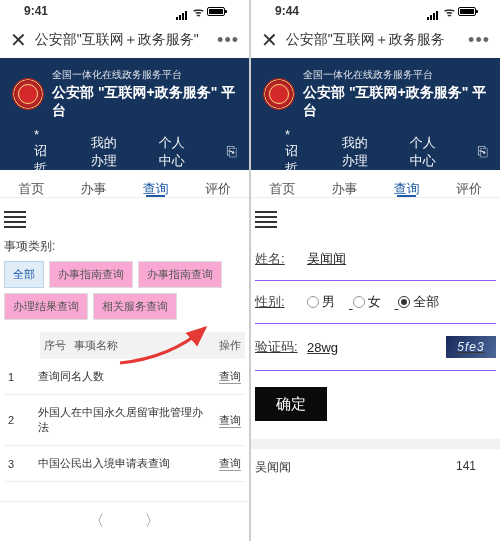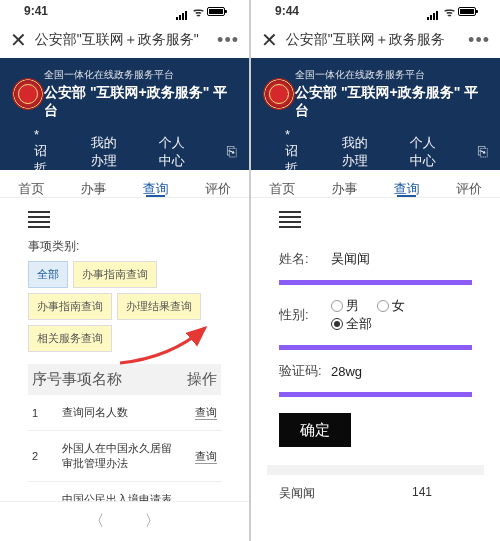--- a/index.html
+++ b/index.html
@@ -11,59 +11,59 @@
   .sig i { display: inline-block; width: 2px; background: #000; margin-right: 1px; vertical-align: bottom; }
   .sig i:nth-child(1){height:3px}.sig i:nth-child(2){height:5px}.sig i:nth-child(3){height:7px}.sig i:nth-child(4){height:9px}
   .batt { width: 18px; height: 9px; border: 1px solid #000; border-radius: 2px; position: relative; }
   .batt::after { content:""; position:absolute; right:-3px; top:2px; width:2px; height:3px; background:#000; border-radius:0 1px 1px 0;}
   .batt i { display:block; width: 14px; height: 5px; background:#000; margin:1px;}
   .nav-bar { height: 36px; background: #fff; display: flex; align-items: center; padding: 0 10px; gap: 8px; }
   .nav-title { flex: 1; font-size: 14px; font-weight: 500; overflow: hidden; white-space: nowrap; text-overflow: ellipsis; }
   .close-x { font-size: 20px; color: #333; }
   .dots { font-size: 18px; color: #666; letter-spacing: 1px; }
   .header-blue { background: #16335c; color: #fff; padding: 10px 12px 0 12px; }
-  .platform { display: flex; align-items: center; }
+  .platform { display: flex; align-items: center; gap: 8px; }
   .emblem { width: 32px; height: 32px; background: radial-gradient(circle,#d4282b 35%,#a31f23 60%,#f5d97b 63%,#a31f23 66%); border-radius: 50%; flex-shrink: 0; position:relative;}
   .emblem::after{content:"";position:absolute;inset:6px;border:1px solid #f5d97b;border-radius:50%;}
   .plat-text .t1 { font-size: 10px; opacity: 0.85; }
   .plat-text .t2 { font-size: 14px; font-weight: 600; margin-top: 2px; }
   .user-tabs { display: flex; align-items: center; gap: 18px; margin-top: 14px; height: 36px; font-size: 13px; }
   .user-tabs span { opacity: 0.95; margin-left: 22px; }
   .exit-icon { margin-left: 4px; opacity:0.9;}
   .main-tabs { height: 28px; background: #fff; display: flex; align-items: flex-start; border-bottom: 1px solid #eee; }
   .main-tabs div { flex: 1; text-align: center; font-size: 13px; color: #555; position: relative; height: 100%; line-height: 38px; }
   .main-tabs div.active { color: #1e5aa8; font-weight: 500; }
   .main-tabs div.active::after { content:""; position:absolute; bottom:0; left:35%; width:30%; height:2px; background:#1e5aa8;}
-  .content { flex: 1; background: #fff; padding: 10px 28px; overflow: hidden; }
+  .content { flex: 1; background: #fff; padding: 10px 4px; overflow: hidden; }
   .hamburger { width: 22px; margin-bottom: 10px; }
   .hamburger div { height: 2px; background: #333; margin: 3px 0; }
   .cat-label { font-size: 12px; margin-bottom: 6px; color:#444;}
   .chips { display: flex; flex-wrap: wrap; gap: 5px; margin-bottom: 12px; }
-  .chip { padding: 5px 8px; border: 1px solid #ddd; background: #fef9c3; font-size: 11px; color:#555;}
+  .chip { padding: 5px 8px; border: 1px solid #ddd; background: #f9a8d4; font-size: 11px; color:#555;}
   .chip.sel { background: #e0edf6; border-color:#b8d2e8; color:#1e5aa8;}
-  .table-head { display: flex; background: #f2f2f2; padding: 6px 4px; font-size: 15px; color:#555;}
+  .table-head { display: flex; background: #f2f2f2; padding: 6px 4px; font-size: 11px; color:#555;margin-left:36px;}
   .th-idx{width:30px}.th-name{flex:1}.th-act{width:36px;text-align:right}
   .table-row { display: flex; padding: 10px 4px; font-size: 11px; border-bottom: 1px solid #eee; align-items:center;}
   .table-row .th-act span { border-bottom: 1px solid #999; padding-bottom:1px;}
   .arrow-line { stroke:#e53935; stroke-width:3; fill:none;}
   .bottom-nav { height: 40px; border-top: 1px solid #eee; display: flex; align-items: center; justify-content: center; gap: 40px; font-size: 16px; color: #888;}
-  .form-row { display: flex; align-items: center; padding: 12px 0; border-bottom: 5px solid #8b5cf6; font-size: 13px;}
+  .form-row { display: flex; align-items: center; padding: 12px 0; border-bottom: 1px solid #8b5cf6; font-size: 13px; text-decoration: underline;}
   .form-label { width: 52px; color:#444;}
   .form-val { flex:1; color:#222;}
   .radio { display:inline-flex; align-items:center; margin-right: 14px; gap:3px;}
   .r-circle { width:12px; height:12px; border:1px solid #999; border-radius:50%; display:inline-block; position:relative;}
   .r-circle.on{border-color:#333;}
   .r-circle.on::after{content:"";position:absolute;inset:2px;background:#333;border-radius:50%;}
   .captcha { width: 50px; height: 22px; background: linear-gradient(120deg,#1a2a5a,#4a6898); color:#e8f0ff; font-size:12px; display:inline-flex; align-items:center; justify-content:center; font-style:italic; letter-spacing:1px; margin-left:auto;}
   .btn-submit { width: 72px; height: 34px; background:#0a0a0a; color:#fff; font-size:15px; display:flex; align-items:center; justify-content:center; margin-top:16px;}
   .result-sep { height: 10px; background:#f2f2f2; margin: 18px -12px 0 -12px;}
   .result-head { display:flex; padding: 10px 0; font-size:12px; color:#555; border-bottom:1px solid #eee;}
   .result-head .c1{flex:1}.result-head .c2{width:60px;text-align:center}
   .result-row { display:flex; padding: 10px 0; font-size:12px;}
-  .result-row .c1{flex:1}.result-row .c2{width:60px;text-align:left}
+  .result-row .c1{flex:1}.result-row .c2{width:60px;text-align:center}
   .phone { position: relative; }
   #arrow-svg { position:absolute; top: 318px; left: 110px; width: 110px; height: 50px; pointer-events:none; z-index:5;}
 </style>
 </head>
 <body>
 
 <div class="phone">
   <div class="status-bar">
     <span>9:41</span>
     <span class="status-icons">
@@ -211,20 +211,21 @@
           </span>
         <span class="radio">
             <span class="r-circle on"></span>
             <span>全部</span>
           </span>
       </span>
     </div>
     <div class="form-row">
       <span class="form-label">验证码:</span>
       <span class="form-val">28wg</span>
+      <span class="captcha">5fe3</span>
     </div>
     <div class="btn-submit">确定</div>
     <div class="result-sep"></div>
     <div class="result-row">
       <span class="c1">吴闻闻</span>
       <span class="c2">141</span>
     </div>
   </div>
 </div>
 

